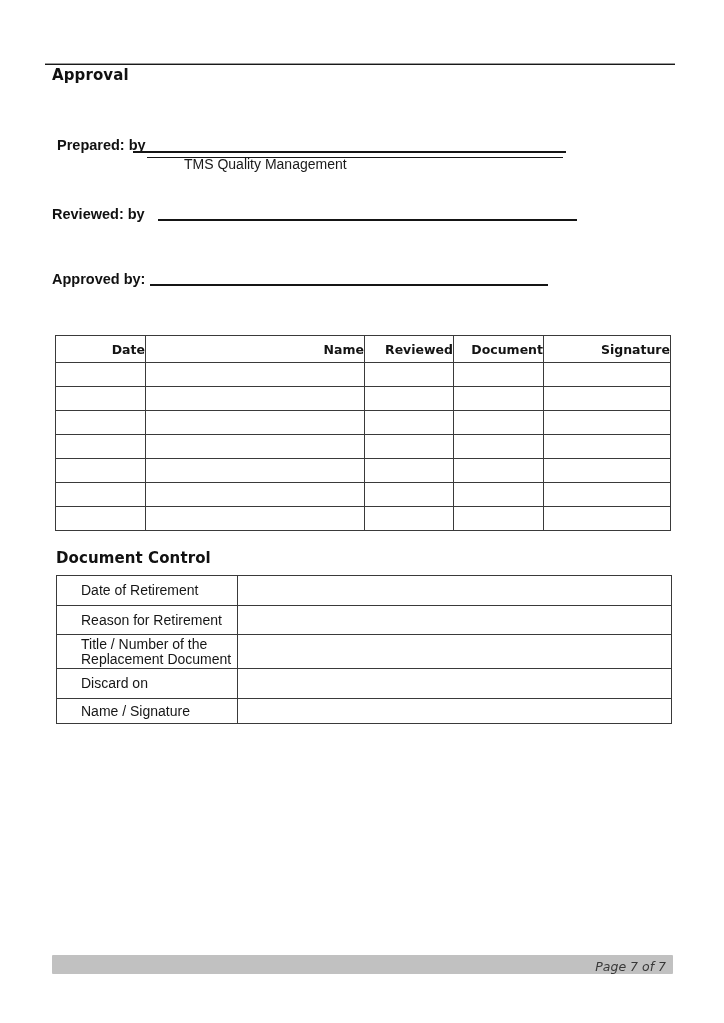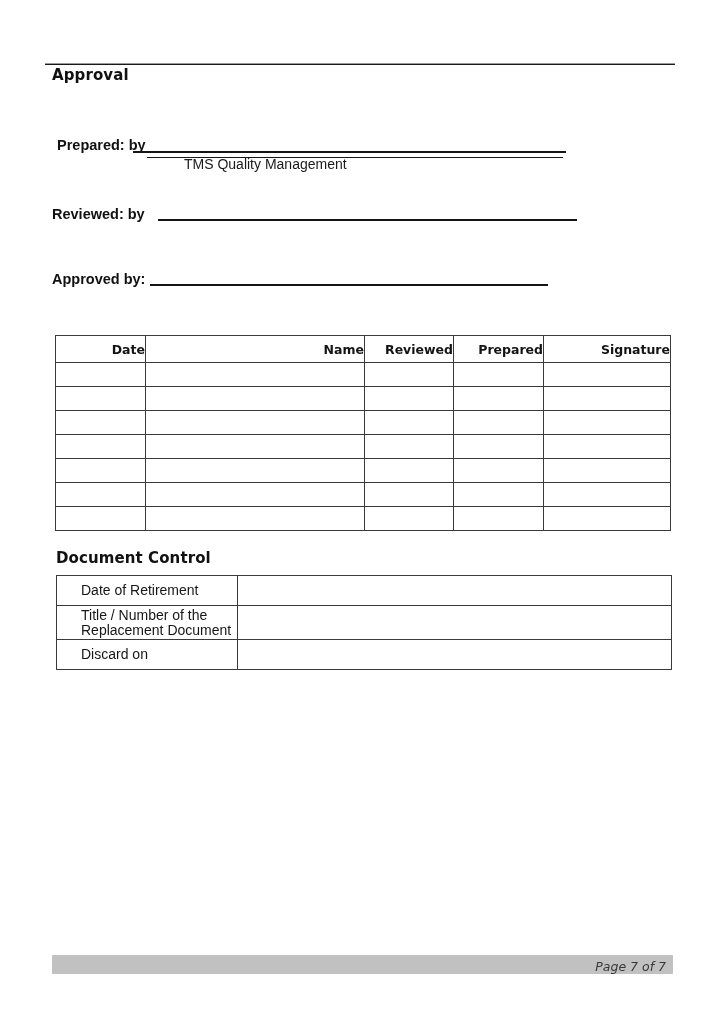--- a/index.html
+++ b/index.html
@@ -144,21 +144,21 @@
         <col class="c-name">
         <col class="c-reviewed">
         <col class="c-revised">
         <col class="c-signature">
     </colgroup>
     <thead>
       <tr>
         <th>Date</th>
         <th>Name</th>
         <th>Reviewed</th>
-        <th>Prepared</th>
+        <th>Document</th>
         <th>Signature</th>
       </tr>
     </thead>
     <tbody id="rev-body">
         <tr>
           <td></td>
           <td></td>
           <td></td>
           <td></td>
           <td></td>
@@ -213,26 +213,34 @@
   <table class="abs dc-table">
     <colgroup>
         <col style="width:181px">
         <col>
       </colgroup>
     <tbody>
       <tr class="r1">
         <td class="dc-label">Date of Retirement</td>
         <td></td>
       </tr>
+      <tr class="r2">
+        <td class="dc-label">Reason for Retirement</td>
+        <td></td>
+      </tr>
       <tr class="r3">
         <td class="dc-label">Title / Number of the Replacement Document</td>
         <td></td>
       </tr>
       <tr class="r4">
         <td class="dc-label">Discard on</td>
+        <td></td>
+      </tr>
+      <tr class="r5">
+        <td class="dc-label">Name / Signature</td>
         <td></td>
       </tr>
     </tbody>
   </table>
 
   <div class="abs gray-bar ftr-bar">
     <span class="ftr-text">Page 7 of 7</span>
   </div>
 
 </div>

